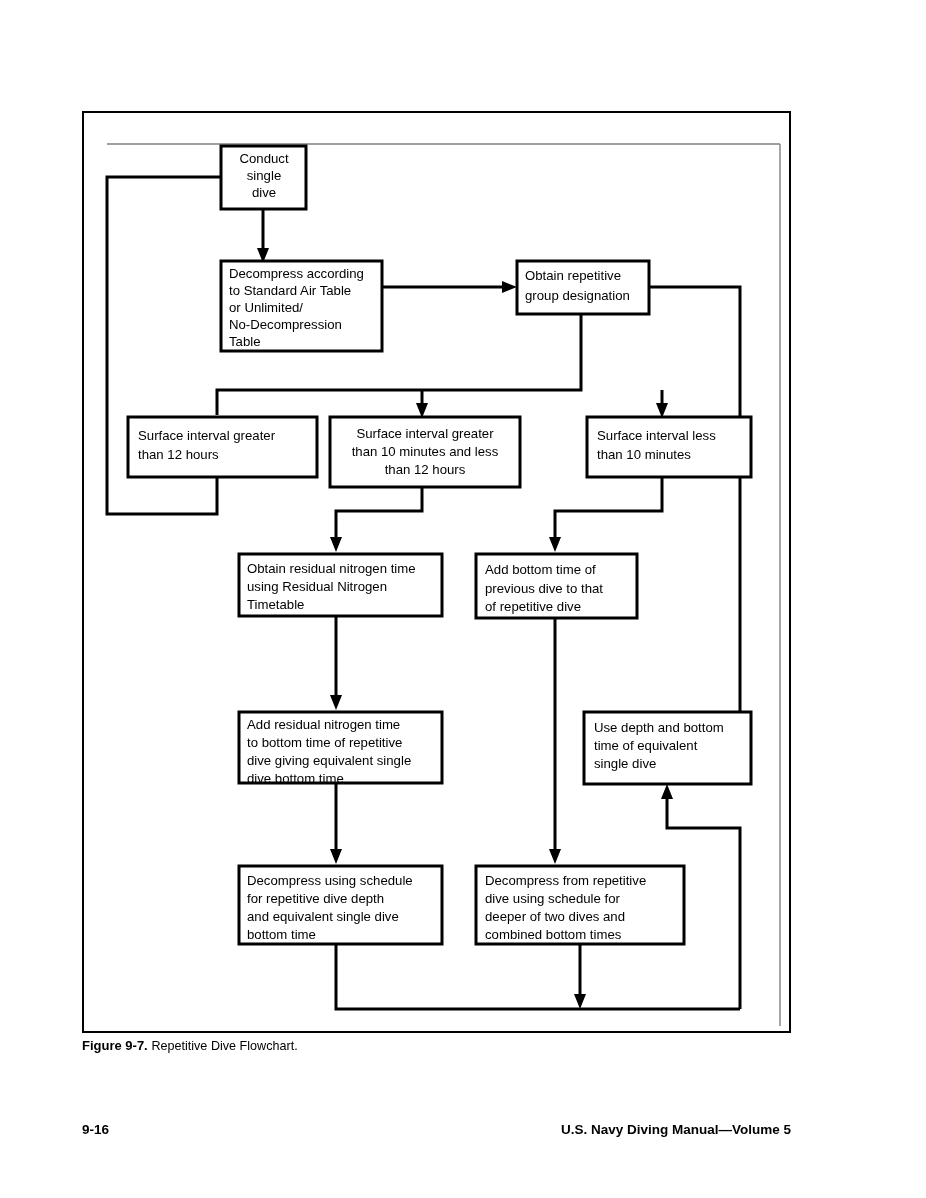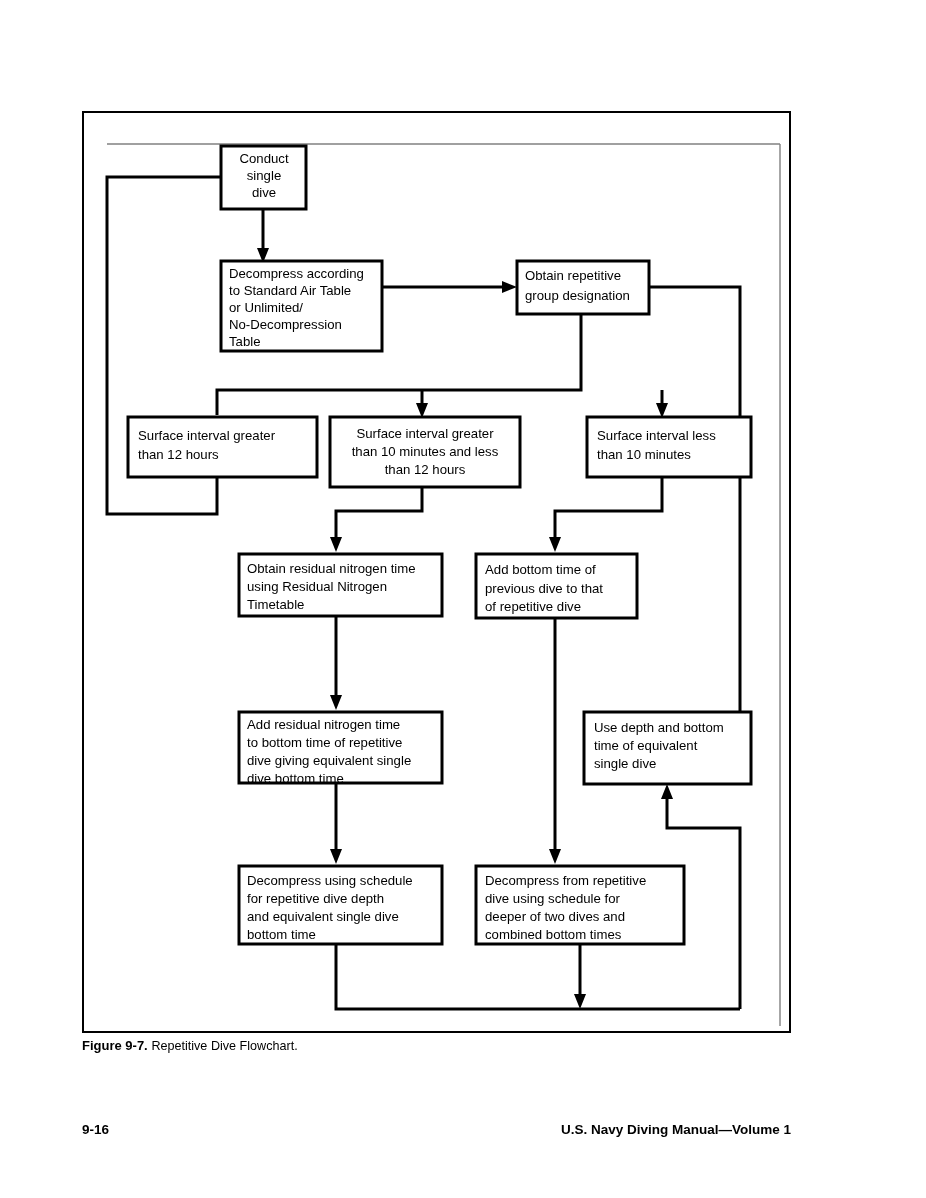--- a/index.html
+++ b/index.html
@@ -241,16 +241,16 @@
     </svg>
   </div>
 
   <div id="figure-caption">
     <span class="cap-label">Figure 9-7.</span>
     <span class="cap-text">Repetitive Dive Flowchart.</span>
   </div>
 
   <div id="page-footer">
     <span class="pg-num">9-16</span>
-    <span class="pg-title">U.S. Navy Diving Manual—Volume 1</span>
+    <span class="pg-title">U.S. Navy Diving Manual—Volume 5</span>
   </div>
 
 </div>
 
 </body></html>

